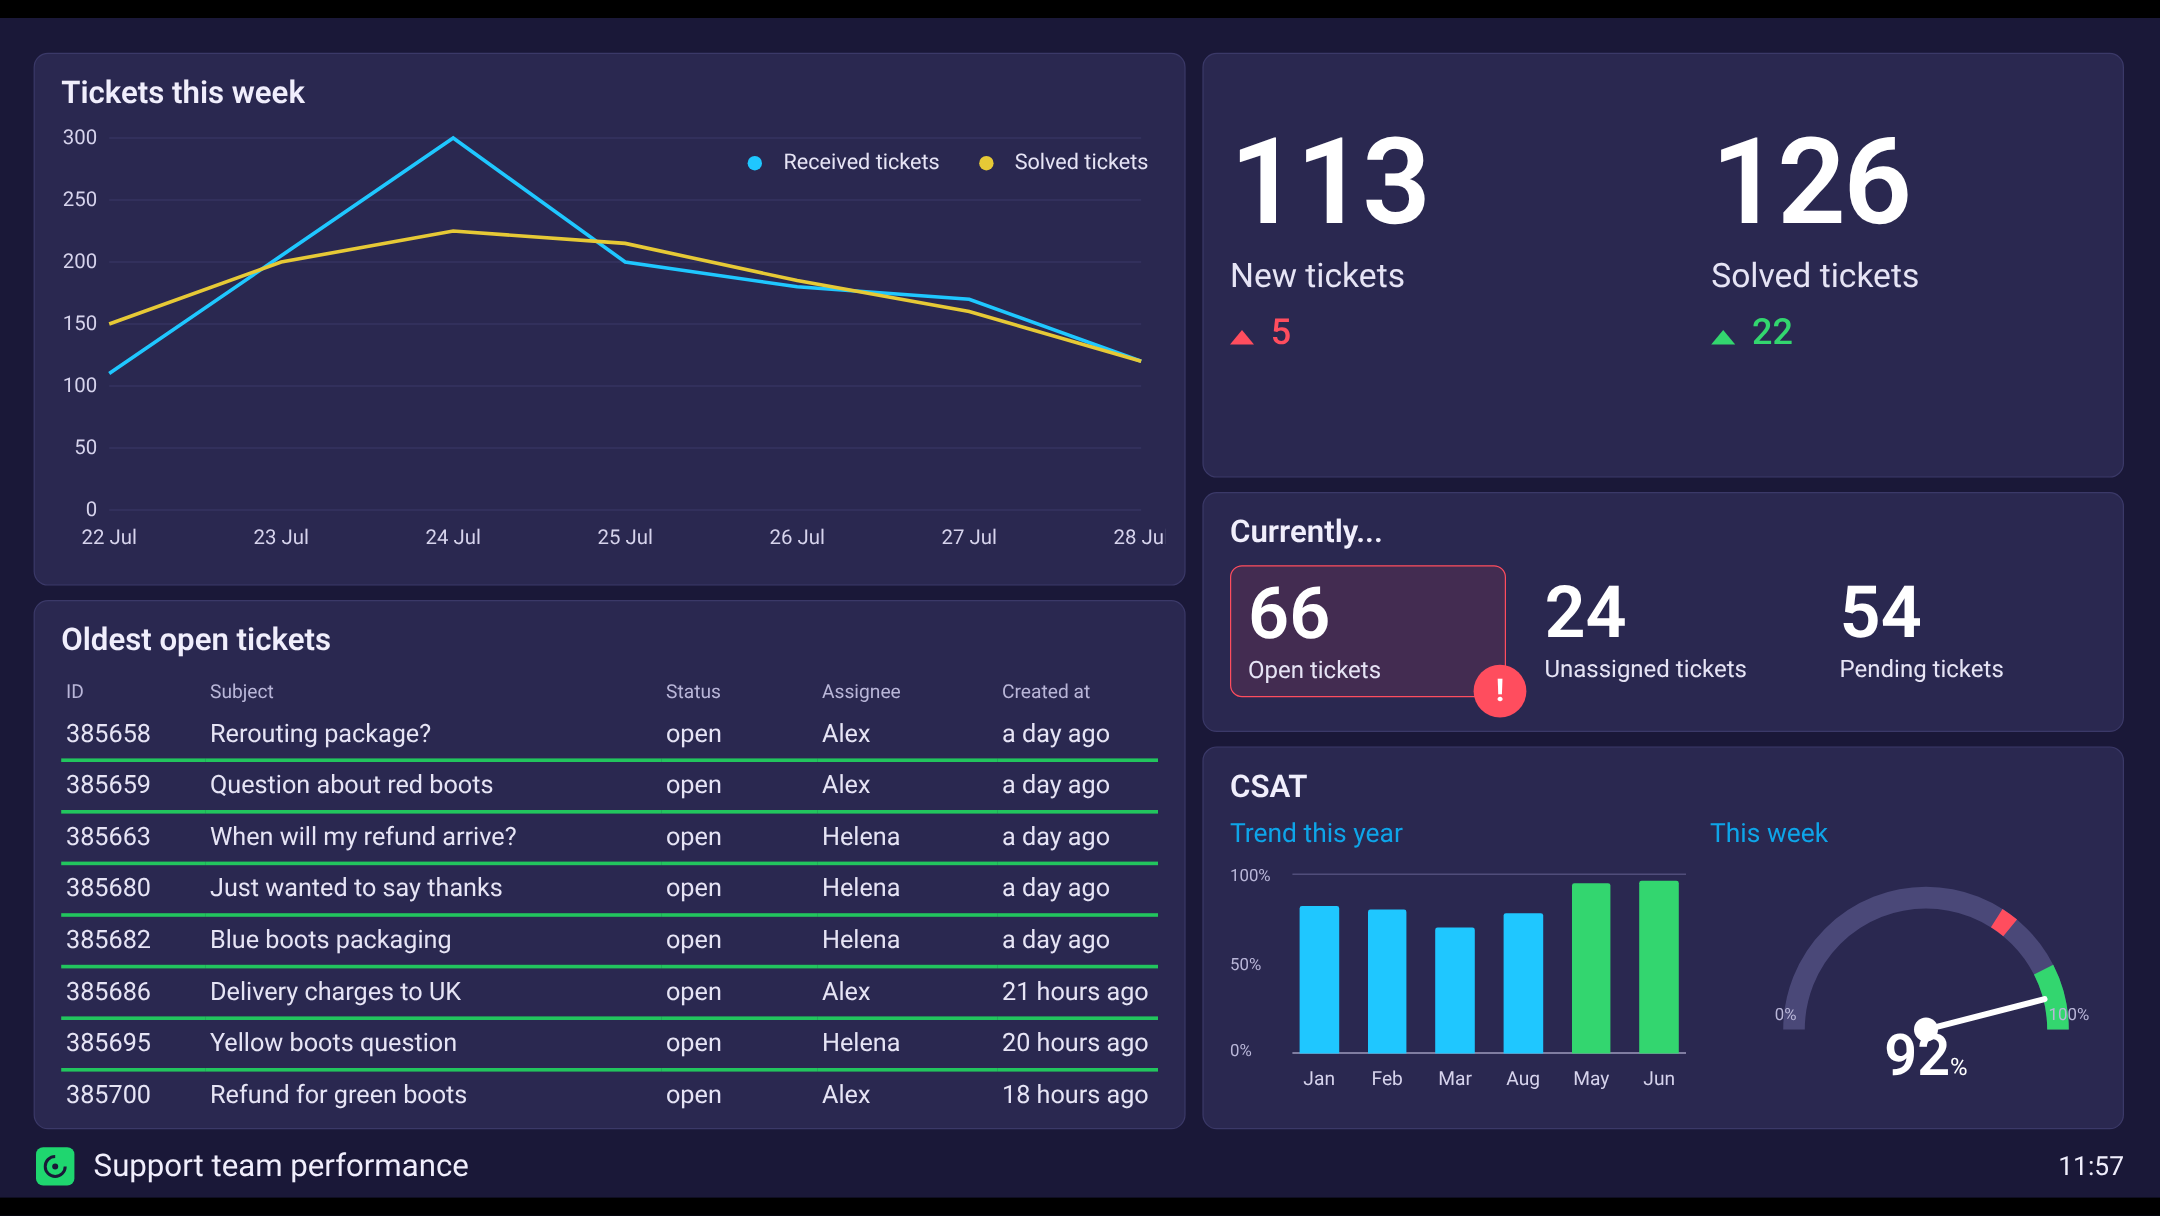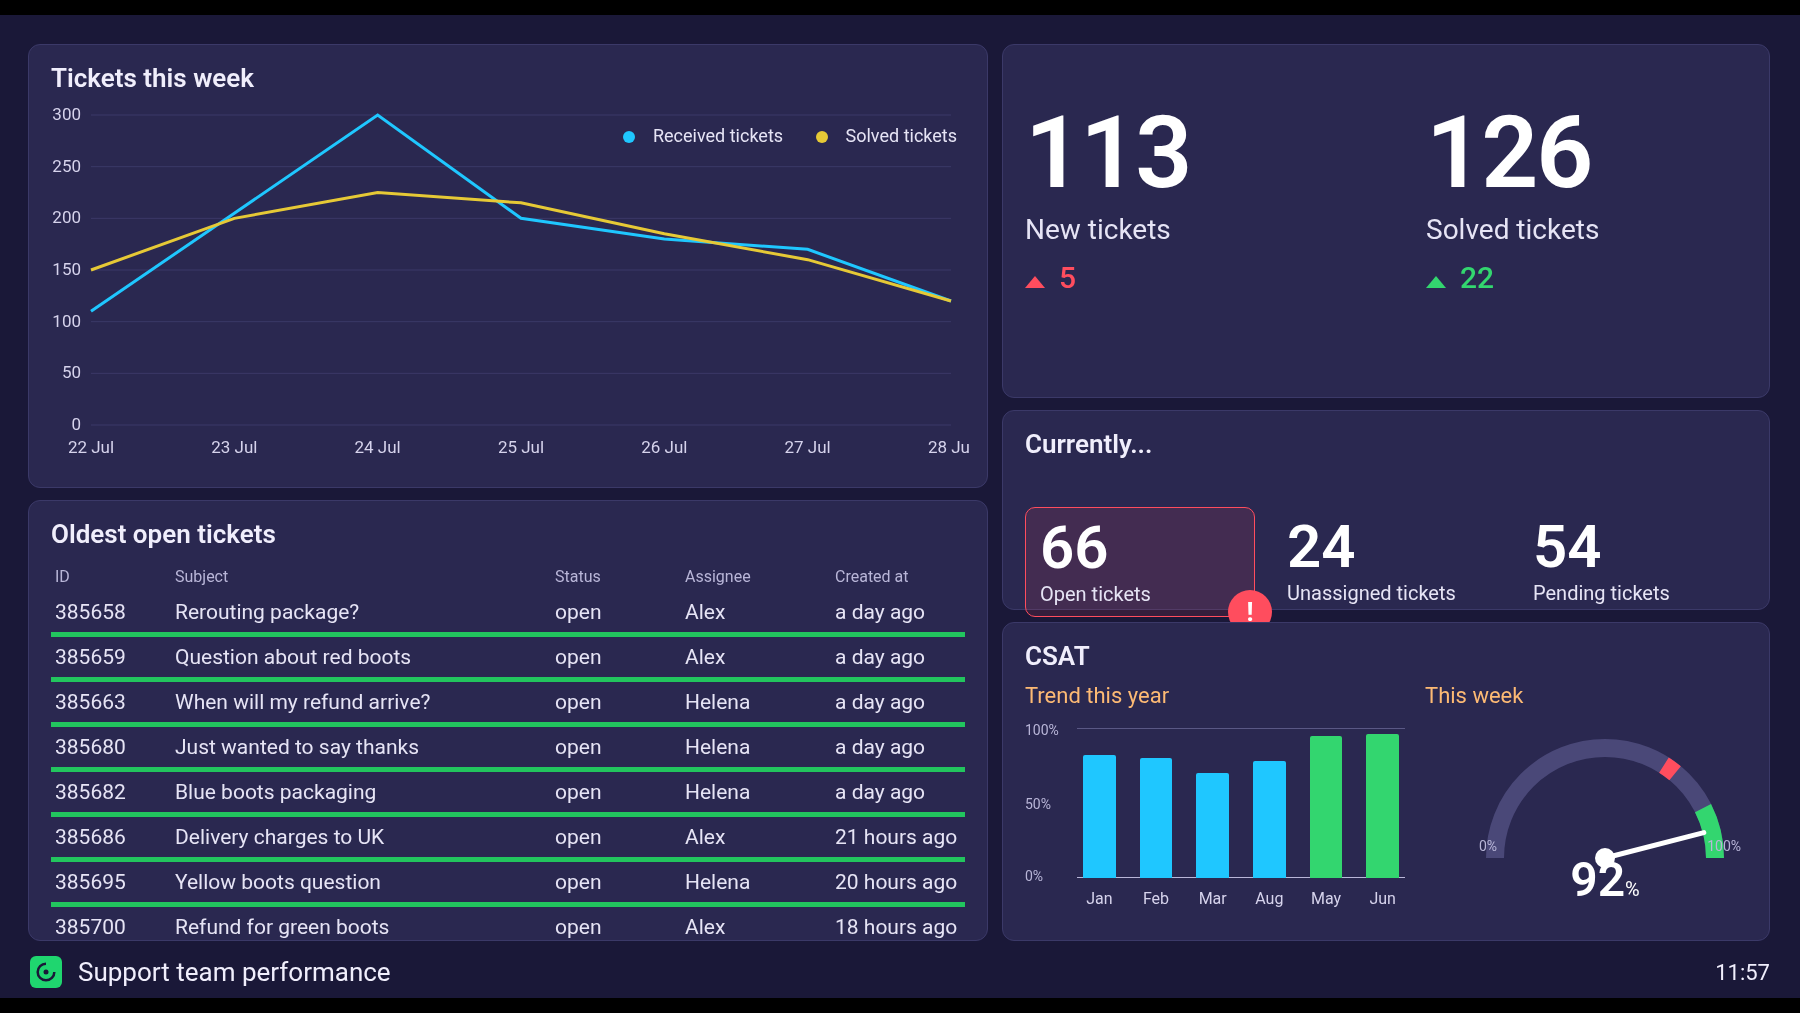--- a/index.html
+++ b/index.html
@@ -43,46 +43,46 @@
 .legend { position: absolute; top: 80px; right: 30px; font-size: 18px; }
 .legend span { margin-left: 14px; }
 .dot { display:inline-block; width:12px; height:12px; border-radius:50%; vertical-align:middle; margin-right:4px; }
 .chart-svg { width: 920px; height: 360px; }
 .axis-label { fill: #d6d3ec; font-size: 17px; }
 .gridline { stroke: #3b3968; stroke-width: 1; }
 
 #panel-table { left: 28px; top: 485px; width: 960px; height: 441px; }
 table { width: 100%; border-collapse: collapse; font-size: 20px; margin-top:4px;}
 th { text-align: left; font-weight: 400; font-size: 16px; color: #b9b6d8; padding: 6px 4px; }
-td { padding: 8px 4px; border-bottom: 5px solid #22c55e; color: #e6e4f5; font-size: 21px;}
+td { padding: 8px 4px; border-bottom: 3px solid #22c55e; color: #e6e4f5; font-size: 21px;}
 tr:last-child td { border-bottom: none; }
 
 #panel-today { left: 1002px; top: 29px; width: 768px; height: 354px; }
 .kpi-row { display:flex; margin-top: 40px; gap: 80px;}
 .kpi { flex:1; }
 .kpi-value { font-size: 100px; font-weight: 600; color: #fff; line-height: 1; letter-spacing: -2px;}
 .kpi-label { font-size: 28px; color: #e6e4f5; margin-top: 10px; }
 .delta { font-size: 30px; margin-top: 14px; font-weight:500;}
 .delta.pos { color: #33d66f; }
 .delta.neg { color: #ff4d5e; }
 .tri { display:inline-block; width:0; height:0; border-left:10px solid transparent; border-right:10px solid transparent; margin-right:14px;}
 .tri.up { border-bottom: 12px solid currentColor; }
 
 #panel-currently { left:1002px; top:395px; width:768px; height:200px; position:absolute;}
 .cur-row { display:flex; gap:18px; margin-top:4px; }
-.cur-box { flex:1; border-radius:10px; padding:10px 14px; position:relative;margin-top:36px;}
+.cur-box { flex:1; border-radius:10px; padding:10px 14px; position:relative;}
 .cur-box.alert { border:1px solid #ff4d5e; background: rgba(255,77,94,0.12); }
 .cur-value { font-size: 60px; font-weight:600; color:#fff; line-height:1;}
 .cur-label { font-size: 20px; color:#e6e4f5; margin-top:4px;}
 .alert-badge { position:absolute; right:-18px; bottom:-18px; width:44px; height:44px; border-radius:50%; background:#ff4d5e; color:#fff; font-size:26px; font-weight:700; display:flex; align-items:center; justify-content:center;}
 
 #panel-csat { left:1002px; top:607px; width:768px; height:319px; }
 .csat-row { display:flex; gap:20px; margin-top:8px;}
 .csat-col { flex:1; }
-.subhead { font-size:22px; color:#fdba74; margin-bottom:10px;}
+.subhead { font-size:22px; color:#0ea5e9; margin-bottom:10px;}
 .bars-wrap { position:relative; height:190px; width:380px;}
 .ylab { position:absolute; left:0; font-size:14px; color:#b9b6d8;}
 .bar-base { position:absolute; left:52px; right:0; bottom:30px; height:1px; background:#b9b6d8;}
 .bars { position:absolute; left:52px; right:0; bottom:30px; top:10px; display:flex; align-items:flex-end; gap:24px; padding:0 6px;}
 .bar { width:36px; background:#1fc7ff; border-radius:2px 2px 0 0;}
 .bar.green { background:#33d66f; }
 .bar-label { position:absolute; bottom:0; left:52px; right:0; display:flex; gap:24px; padding:0 6px; font-size:16px; color:#d6d3ec;}
 .bar-label span { width:36px; text-align:center;}
 .gauge-wrap { position:relative; width:280px; height:190px; margin-left:40px;}
 .gauge-val { position:absolute; bottom:0; left:0; right:0; text-align:center; font-size:48px; font-weight:600; color:#fff;}

